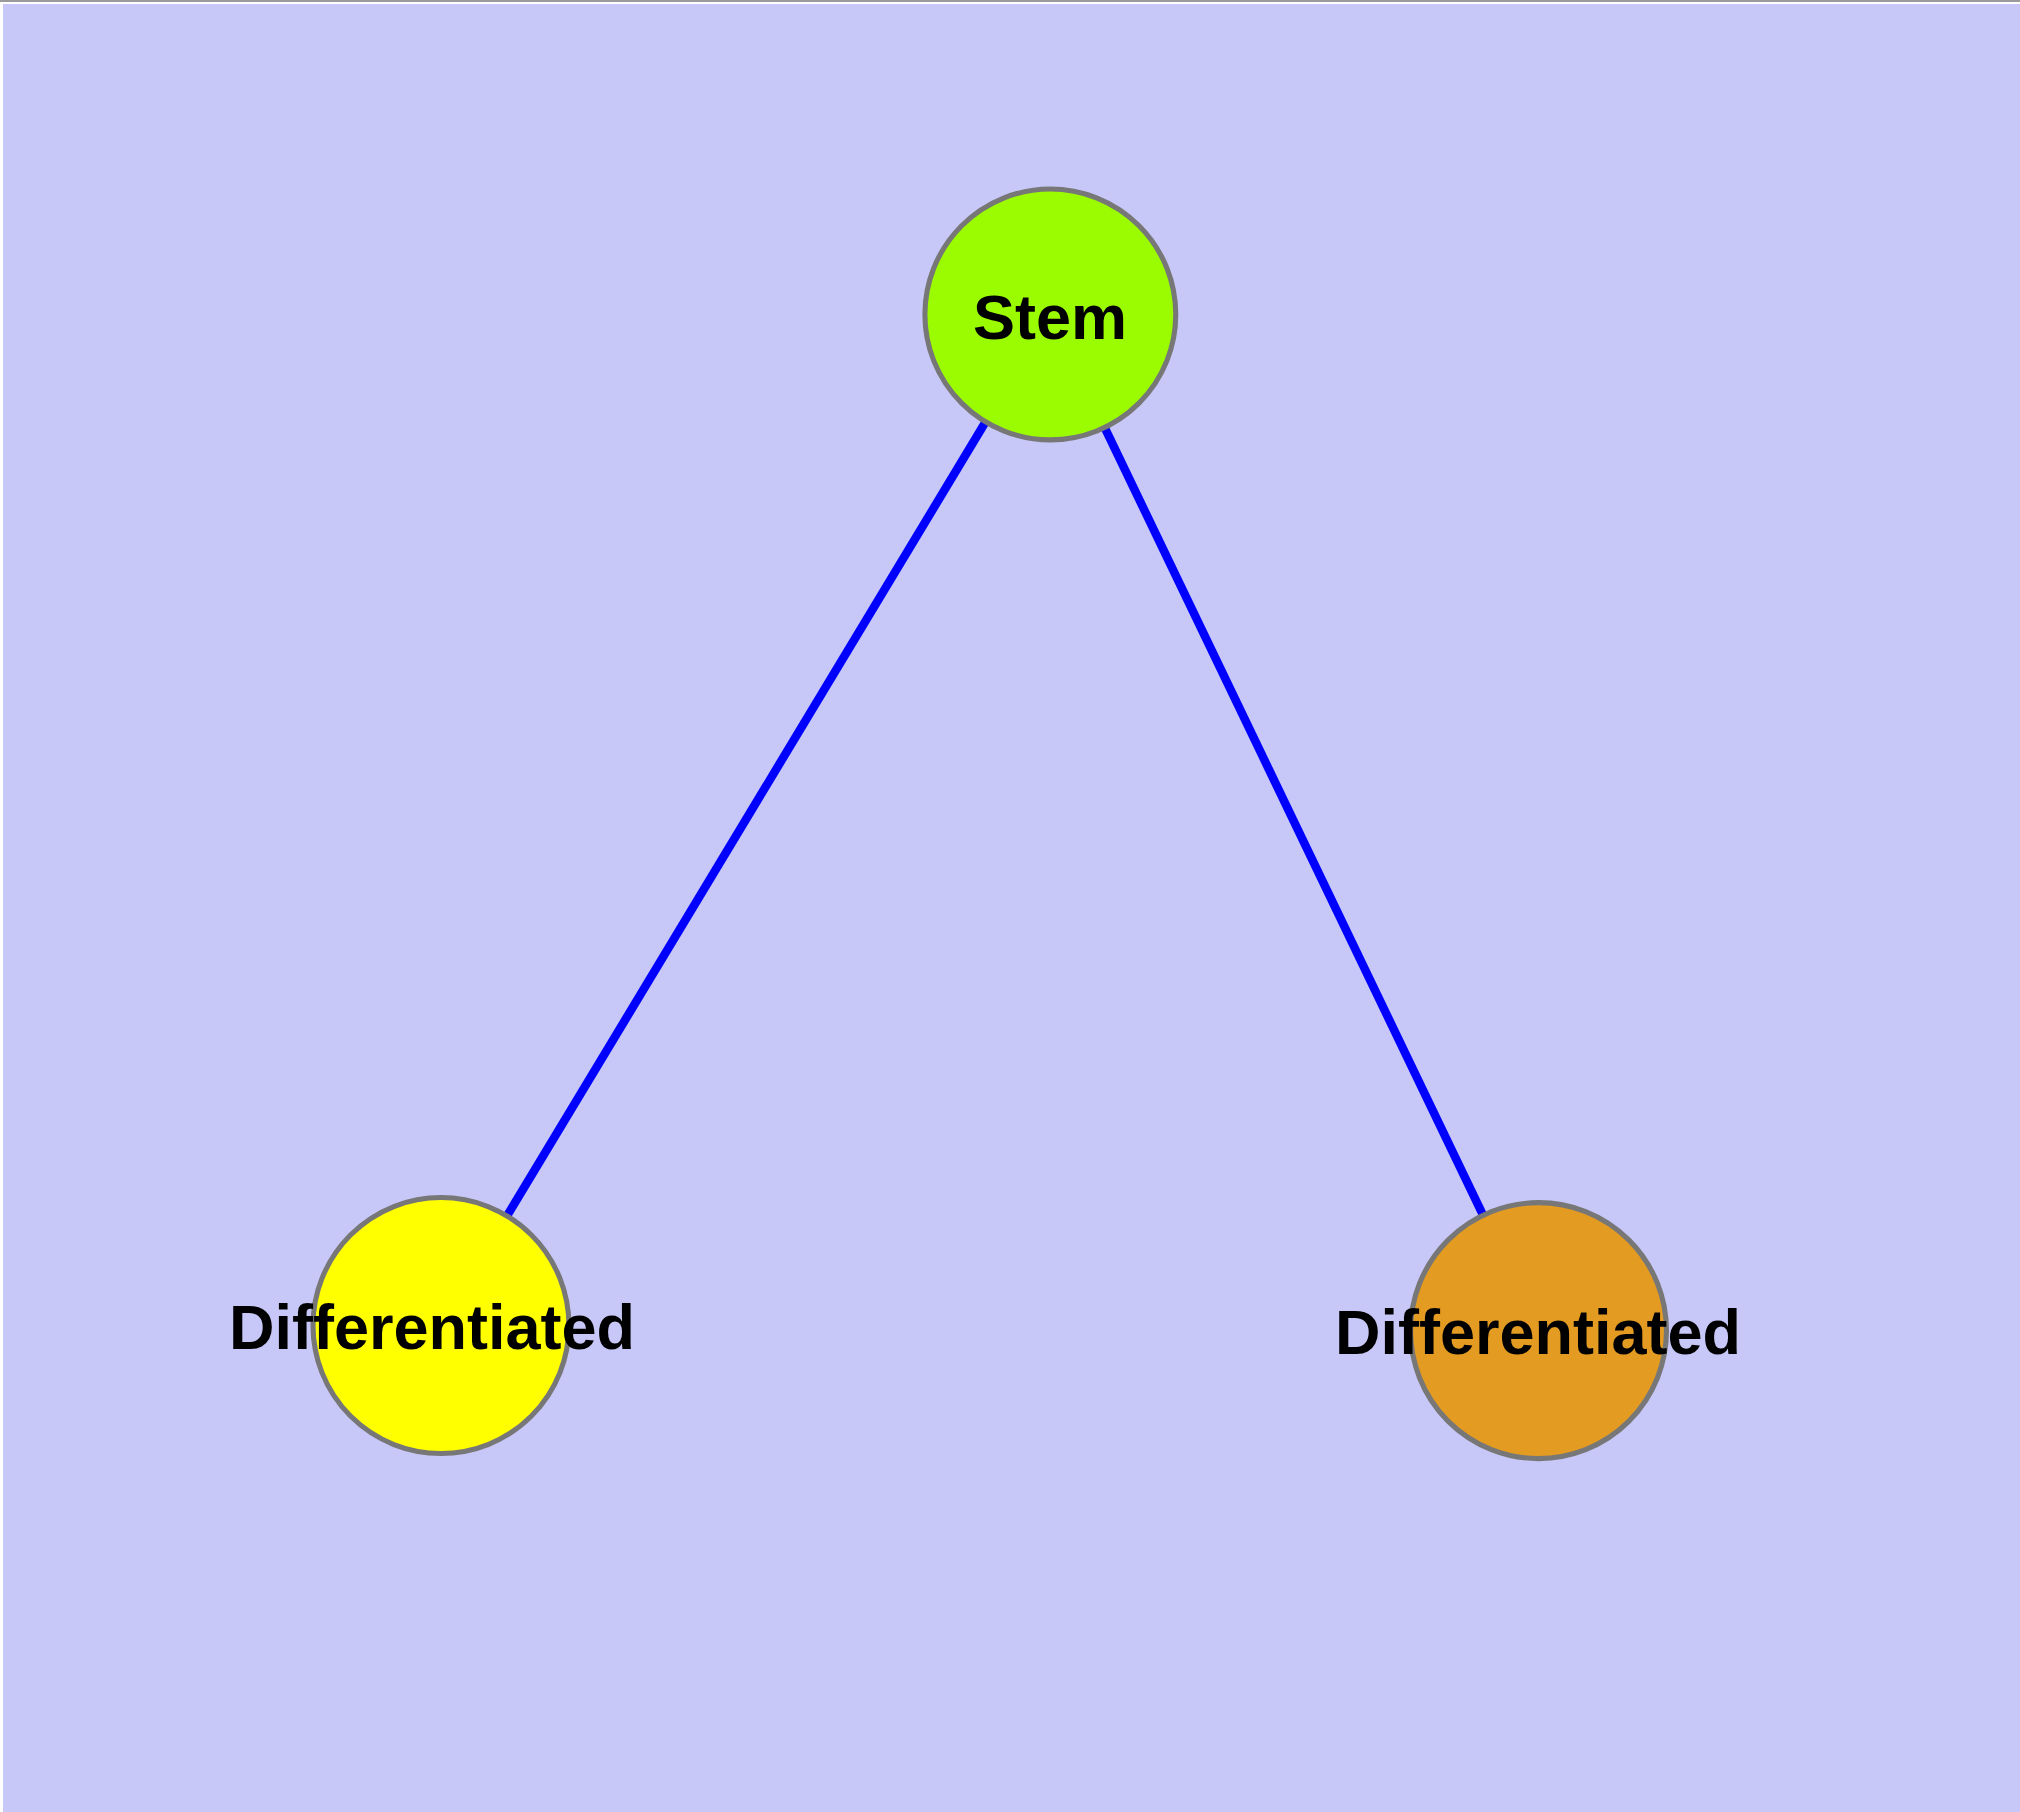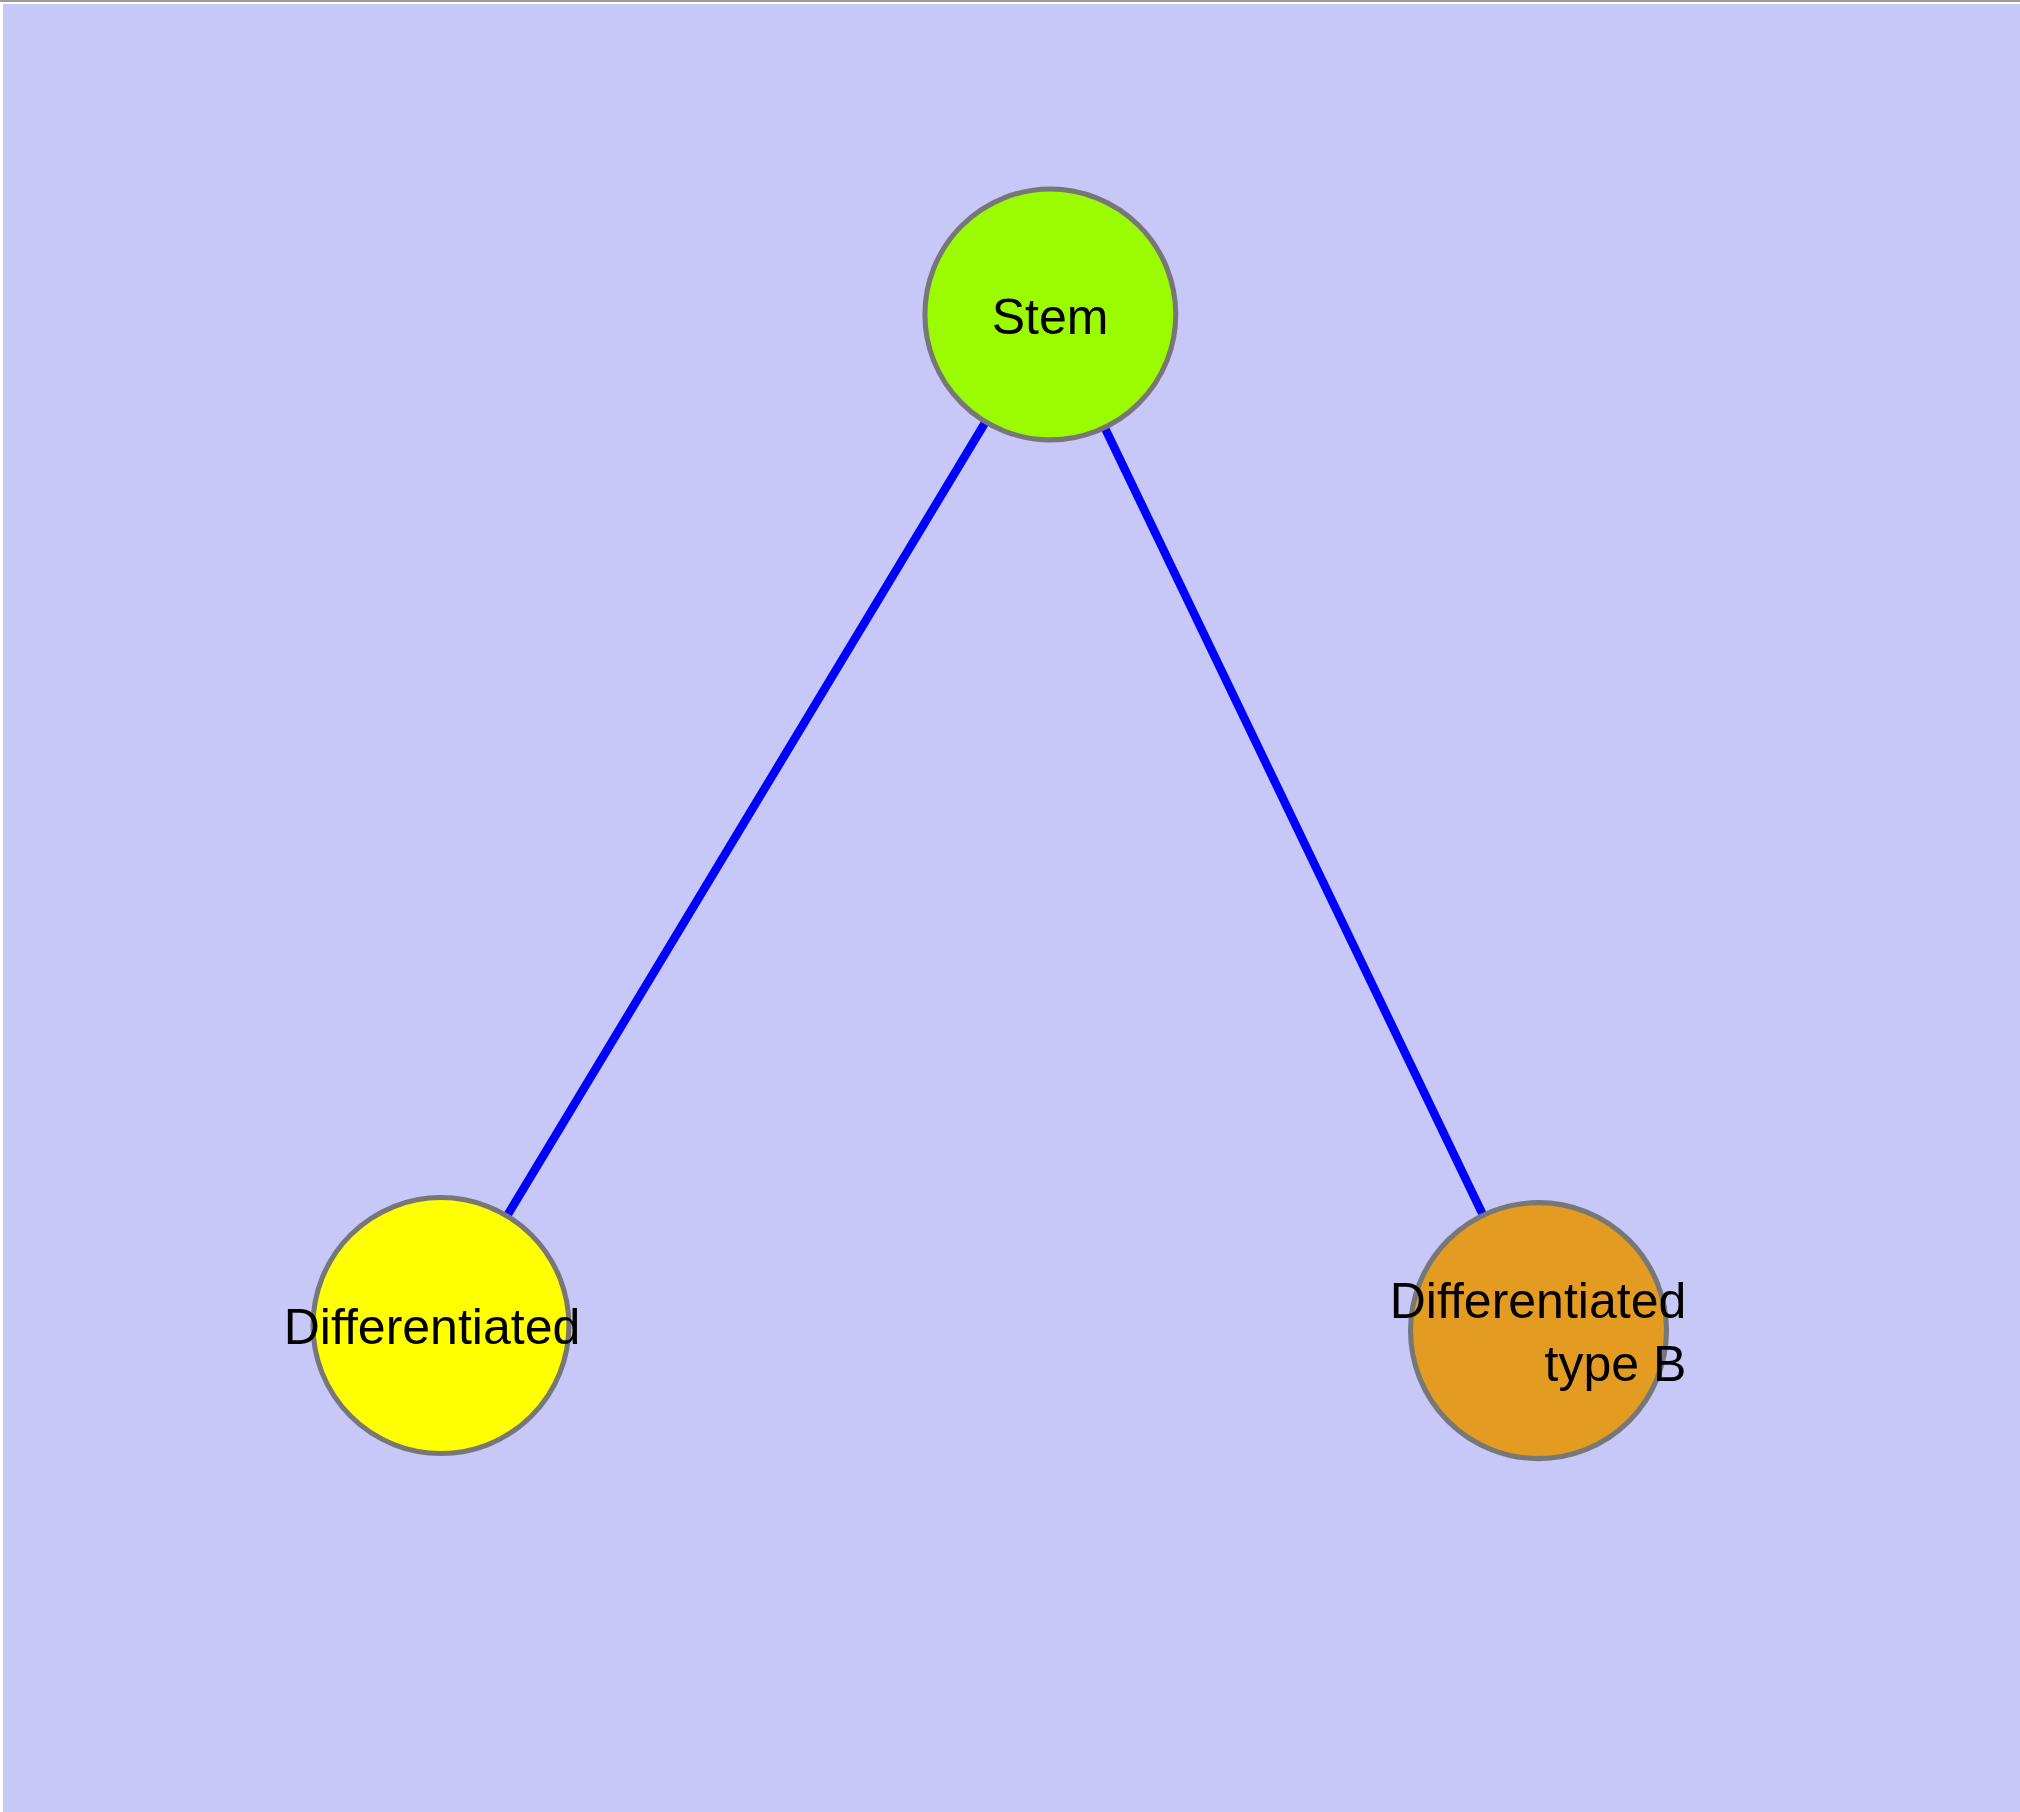--- a/index.html
+++ b/index.html
@@ -36,24 +36,24 @@
   }
   .edge-left-white {
     position: absolute; left: 0; top: 1.7px;
     width: 2.5px; height: 1810px;
     background: #ffffff;
   }
   .node-label {
     position: absolute;
     transform: translate(-50%, -50%);
     color: #000000;
-    font-weight: normal;
-    font-size: 50px;
+    font-weight: bold;
+    font-size: 63px;
     line-height: 1.25;
-    text-align: right;
+    text-align: left;
     white-space: nowrap;
     letter-spacing: 0px;
   }
   .node-label .line { display: block; }
   .label-stem   { left: 1050px; top: 317px; }
   .label-type-a { left: 432px;  top: 1327px; }
   .label-type-b { left: 1538px; top: 1332px; }
 </style>
 </head>
 <body>
@@ -75,21 +75,20 @@
   <div class="node-label label-stem">
     <span class="line">Stem</span>
   </div>
 
   <div class="node-label label-type-a">
     <span class="line">Differentiated</span>
   </div>
 
   <div class="node-label label-type-b">
     <span class="line">Differentiated</span>
-    <span class="line">type B</span>
   </div>
 
   <div class="edge-top-line"></div>
   <div class="edge-top-white"></div>
   <div class="edge-left-white"></div>
 
 </div>
 
 
 </body></html>

